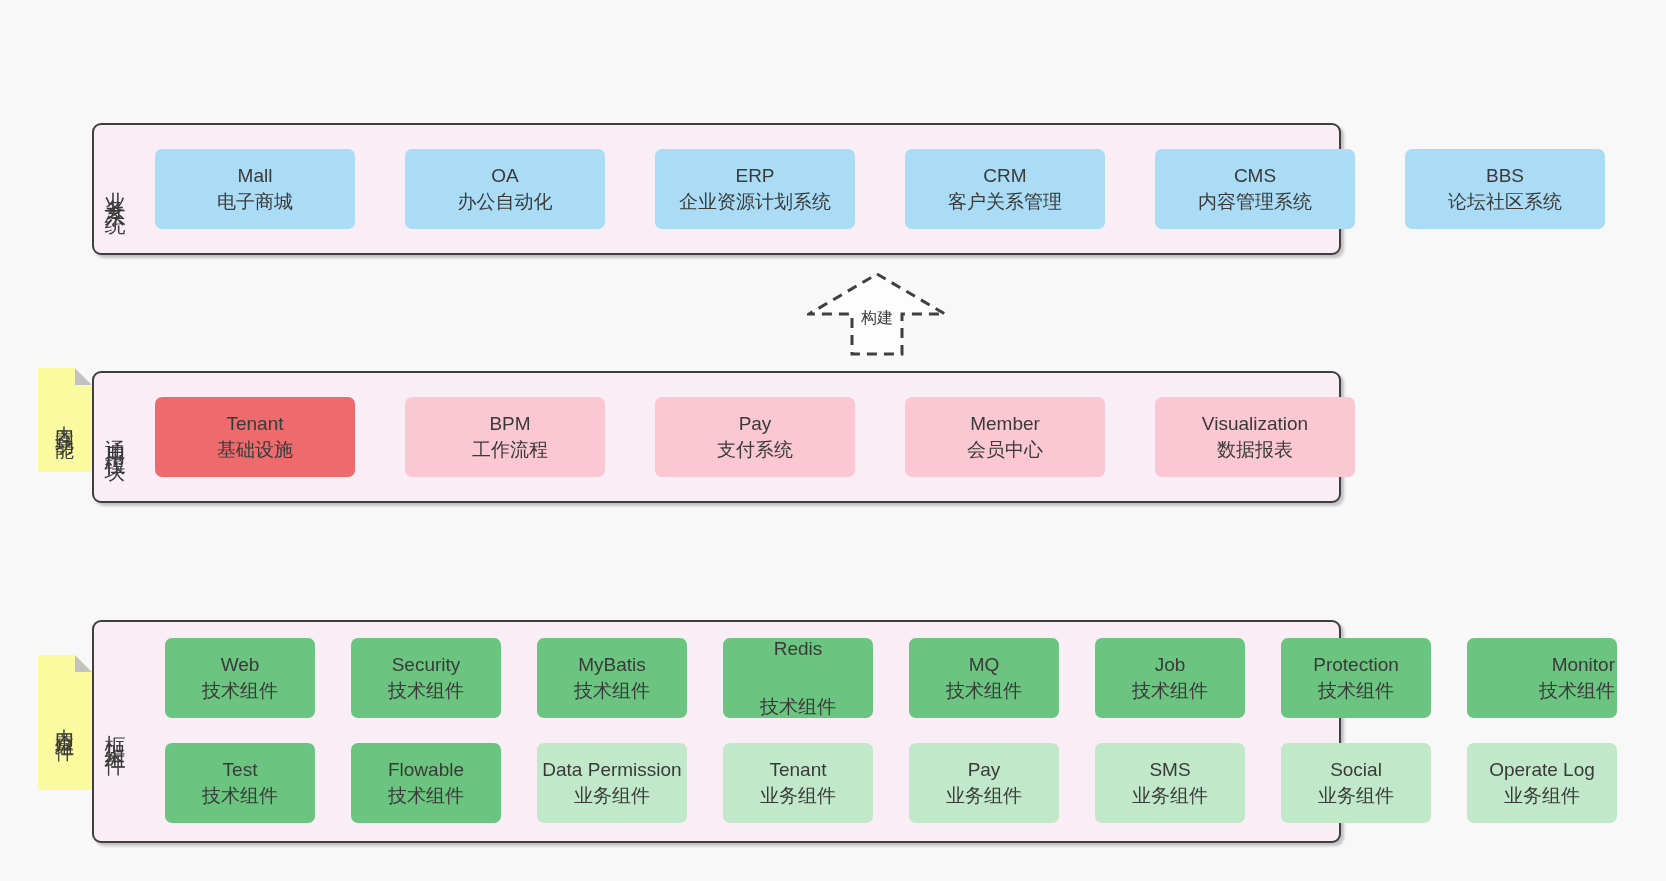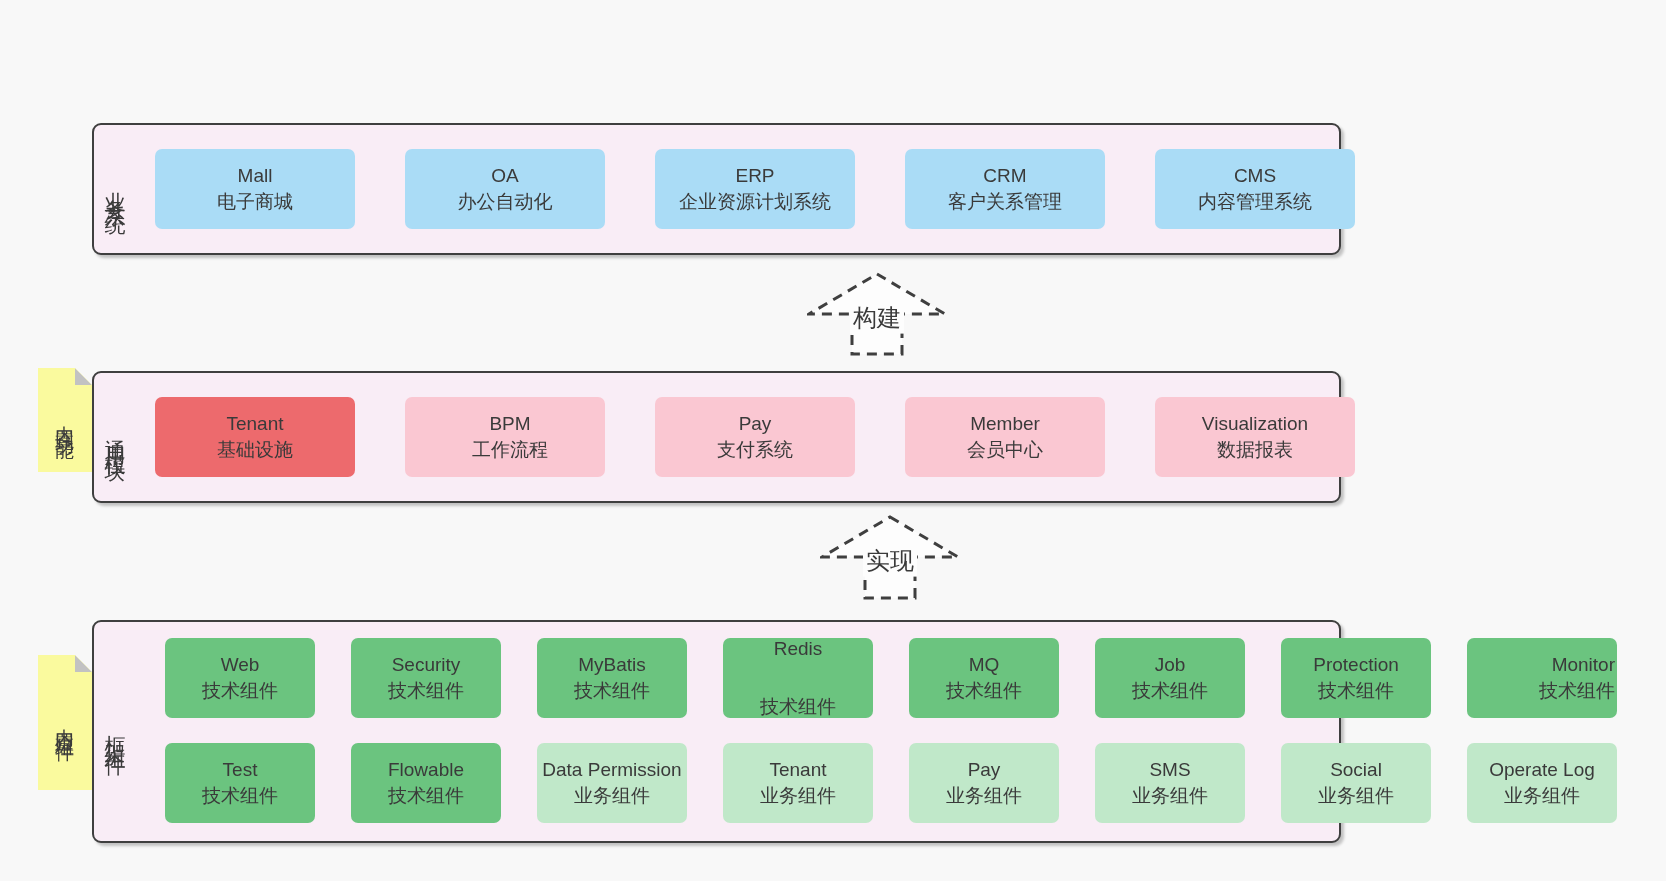--- a/index.html
+++ b/index.html
@@ -55,21 +55,21 @@
     position:absolute;left:50%;top:50%;transform:translate(-50%,-50%);
     writing-mode:vertical-rl;text-orientation:upright;
     font-size:19px;line-height:1;letter-spacing:5px;white-space:nowrap;
   }
   .arrow{position:absolute;width:140px;}
   .arrow-1{left:807px;top:272px;height:84px;}
   .arrow-2{left:820px;top:515px;height:85px;}
   .arrow svg{display:block;width:100%;height:100%;}
   .arrow-label{
     position:absolute;left:50%;top:46px;transform:translate(-50%,-50%);
-    background:var(--arrow-fill,#fdfdfd);padding:1px 3px;font-size:24px;line-height:1.2;
+    background:var(--arrow-fill,#fdfdfd);padding:1px 3px;font-size:16px;line-height:1.2;
   }
 </style>
 </head>
 <body>
 
 <div class="canvas">
 
   <section class="band band-1">
     <div class="band-label">业务系统</div>
     <div class="box-row">
@@ -85,20 +85,24 @@
           <div class="box-name">ERP</div>
           <div class="box-desc">企业资源计划系统</div>
         </div>
         <div class="box" style="background: var(--box-blue);">
           <div class="box-name">CRM</div>
           <div class="box-desc">客户关系管理</div>
         </div>
         <div class="box" style="background: var(--box-blue);">
           <div class="box-name">CMS</div>
           <div class="box-desc">内容管理系统</div>
+        </div>
+        <div class="box" style="background: var(--box-blue);">
+          <div class="box-name">BBS</div>
+          <div class="box-desc">论坛社区系统</div>
         </div>
       </div>
   </section>
 
   <div class="arrow arrow-1">
     <svg viewBox="0 0 140 84">
       <polygon points="70,2 138,42 95,42 95,82 45,82 45,42 2,42" fill="#fdfdfd" stroke="#3f3f3f" stroke-width="3" stroke-dasharray="10 7"></polygon>
     </svg>
     <span class="arrow-label">构建</span>
   </div>
@@ -126,26 +130,20 @@
           <div class="box-name">Member</div>
           <div class="box-desc">会员中心</div>
         </div>
         <div class="box" style="background: var(--box-pink);">
           <div class="box-name">Visualization</div>
           <div class="box-desc">数据报表</div>
         </div>
       </div>
   </section>
 
-  <div class="arrow arrow-2">
-    <svg viewBox="0 0 140 85">
-      <polygon points="70,2 138,42 95,42 95,83 45,83 45,42 2,42" fill="#fdfdfd" stroke="#3f3f3f" stroke-width="3" stroke-dasharray="10 7"></polygon>
-    </svg>
-    <span class="arrow-label">实现</span>
-  </div>
 
   <div class="sticky sticky-2">
     <span class="sticky-label">内置组件</span>
   </div>
 
   <section class="band band-3">
     <div class="band-label">框架组件</div>
     <div class="rows-wrap">
       <div class="row-8">
           <div class="box" style="background: var(--box-green);">

